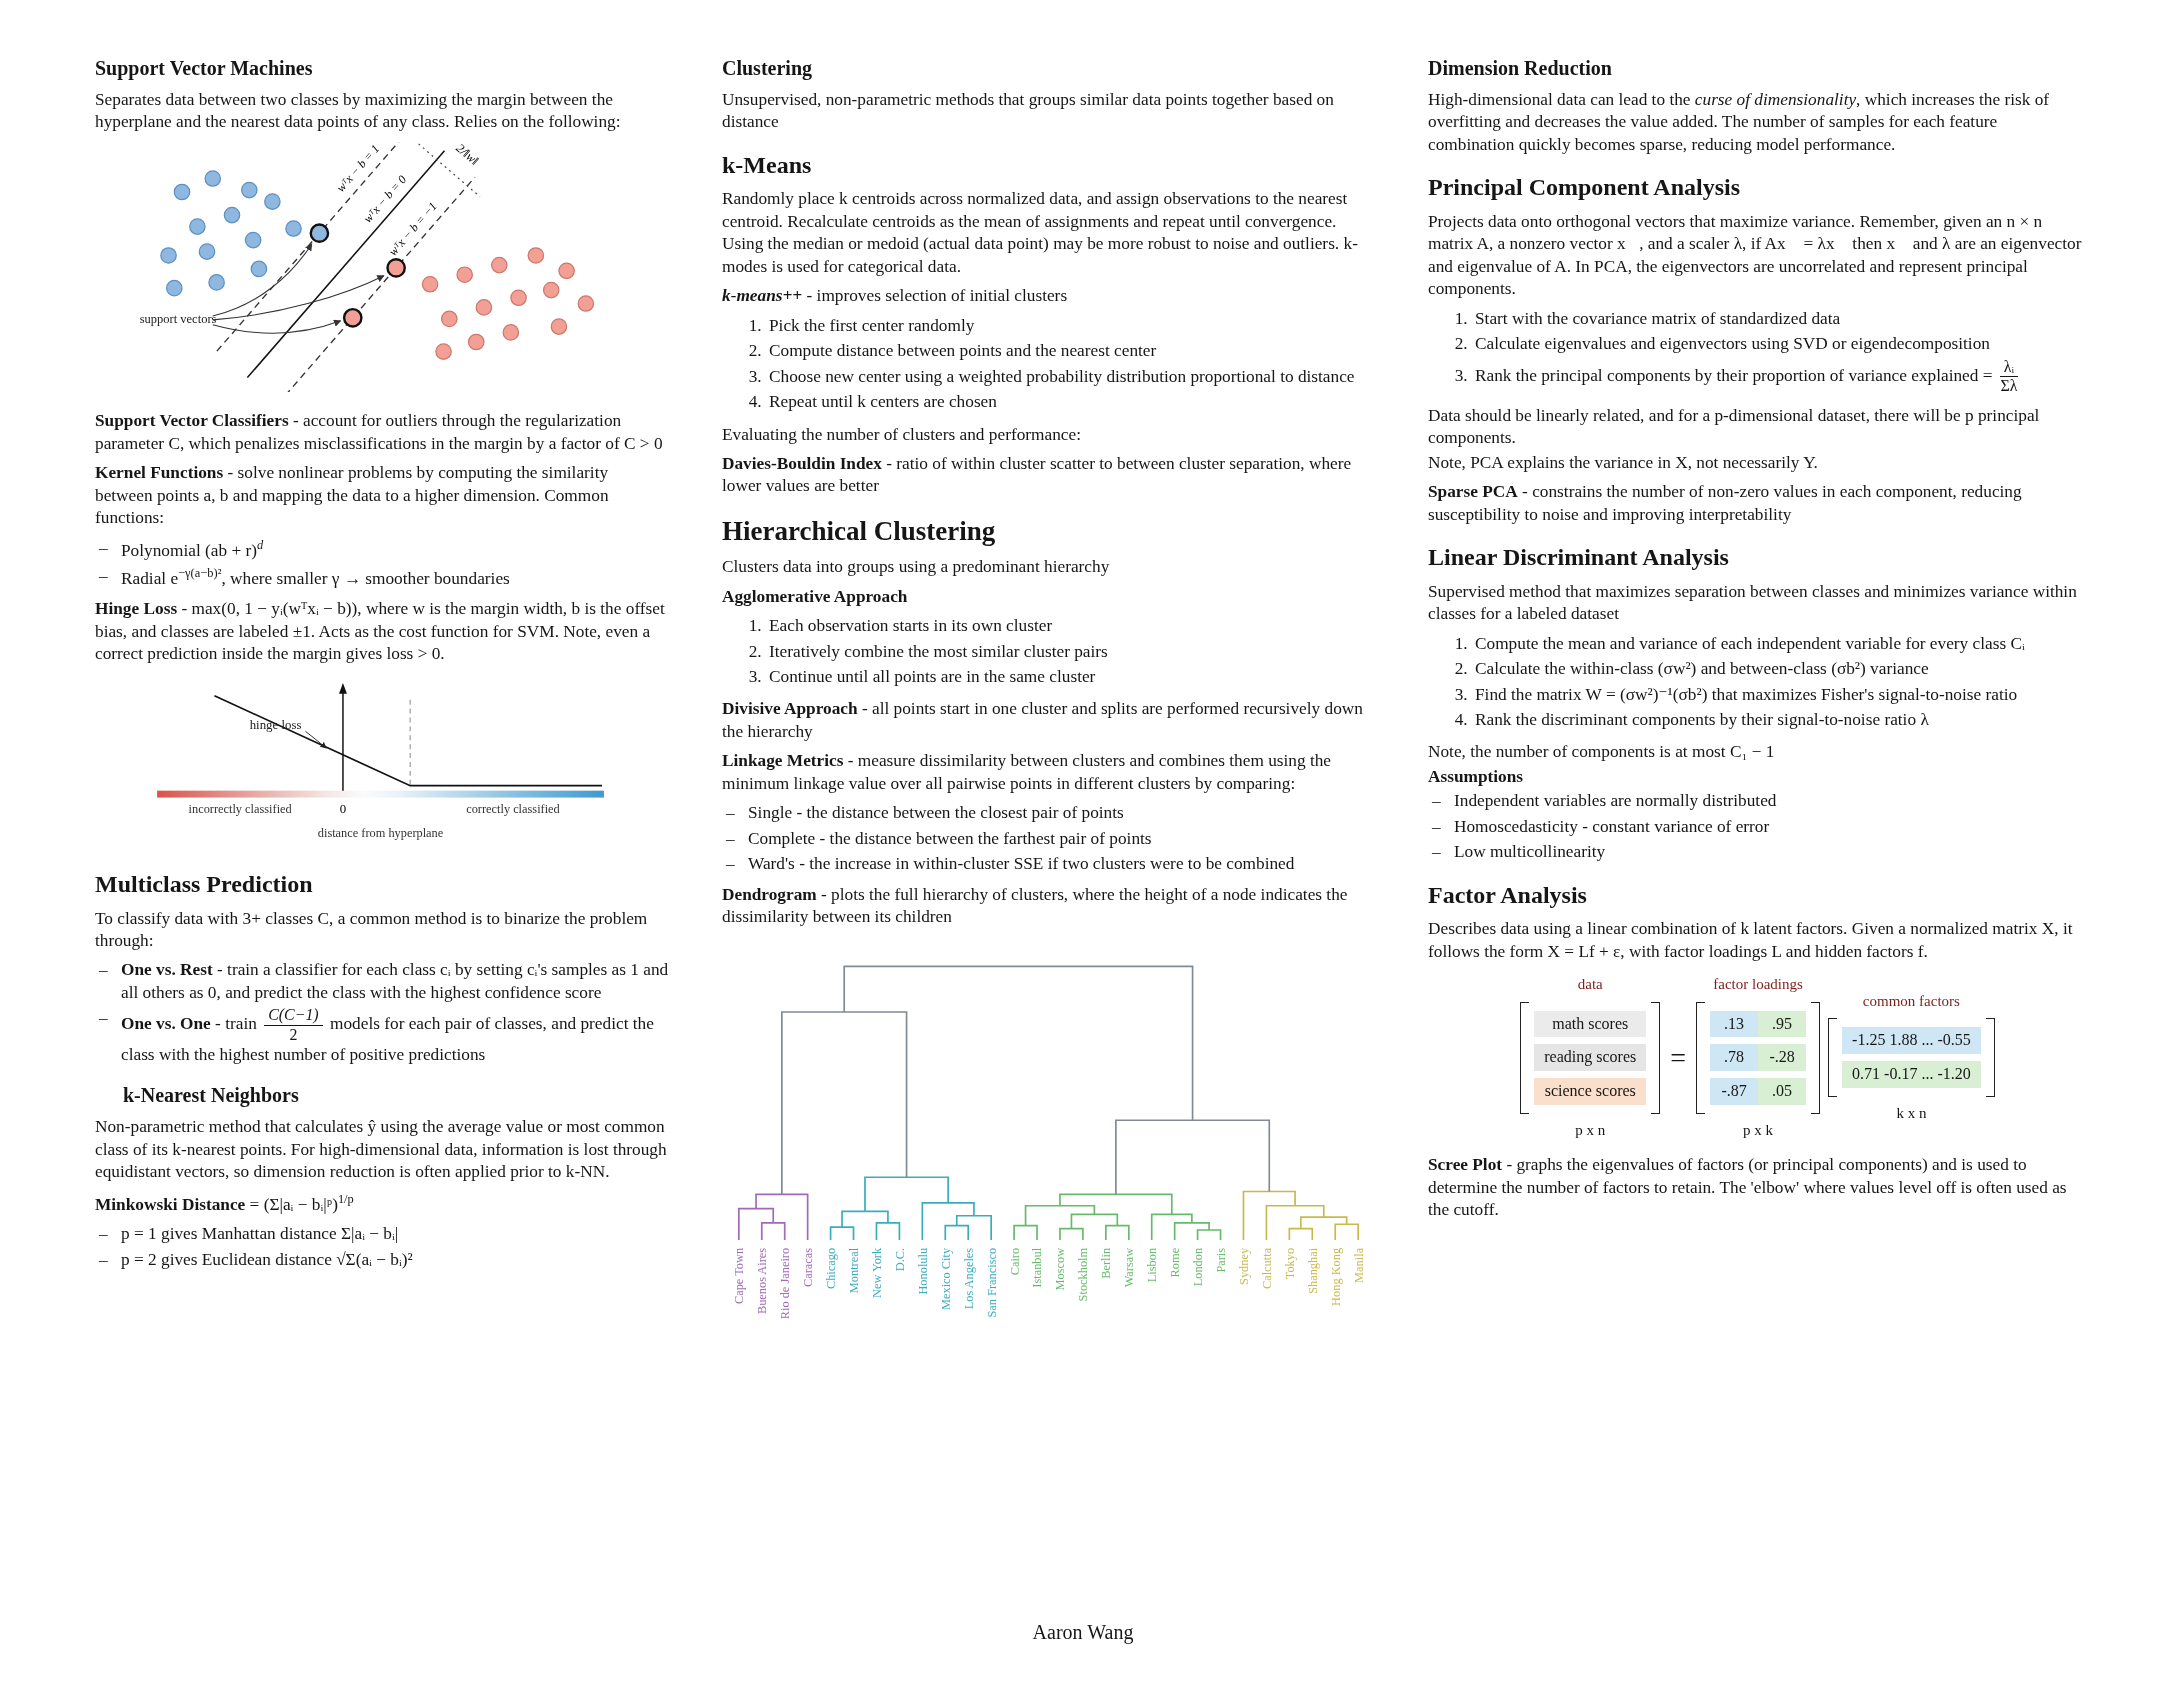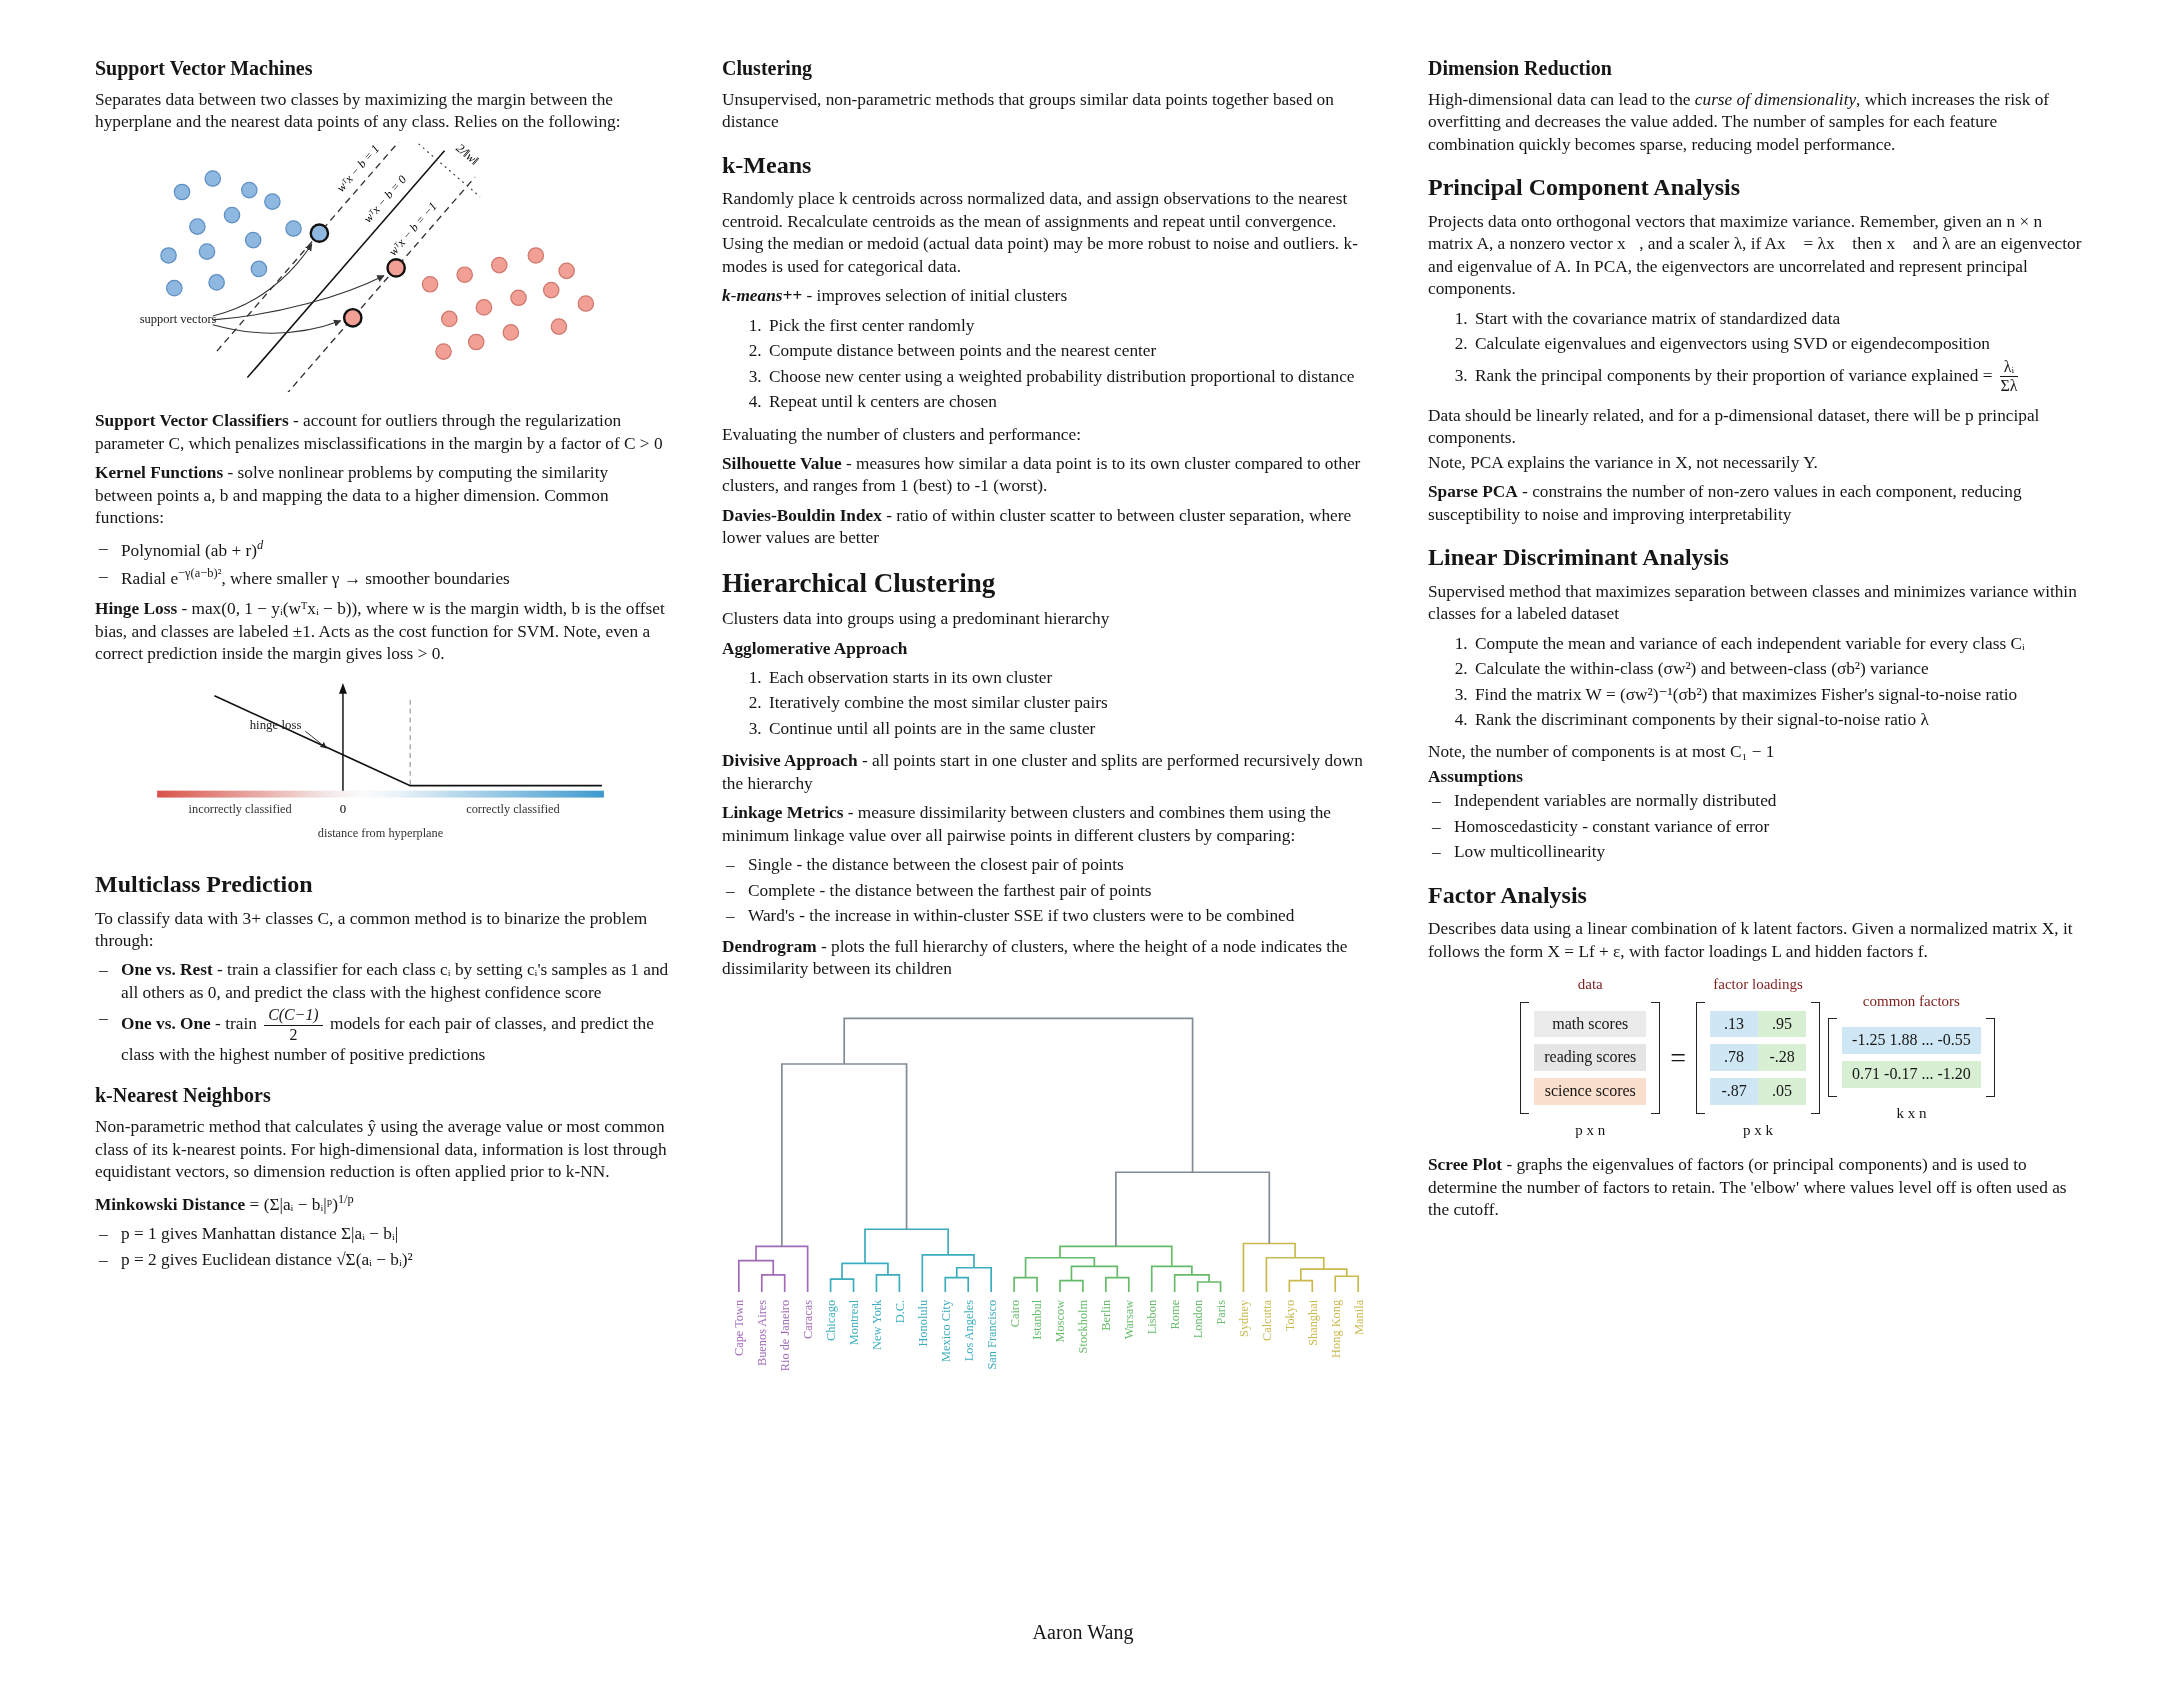--- a/index.html
+++ b/index.html
@@ -11,21 +11,21 @@
     font-size:17.3px;
     line-height:1.3;
     position:relative;
     overflow:hidden;
   }
   .page { display:flex; padding:57px 75px 0 95px; gap:53px; }
   .col1 { width:574px; flex:none; }
   .col2 { width:653px; flex:none; }
   .col3 { width:659px; flex:none; }
   h1 { font-size:20px; line-height:1.1; margin:0 0 10px; }
-  h1.mid { margin-top:18px; }
+  h1.mid { margin-top:18px;margin-left:28px; }
   h2 { font-size:24px; margin:16px 0 7px; }
   p { margin-bottom:7px; }
   .it { font-style:italic; }
   b.bi { font-style:italic; }
   ul.dash { list-style:none; margin:2px 0 8px; }
   ul.dash li { position:relative; padding-left:26px; margin-bottom:3px; }
   ul.dash li::before { content:"–"; position:absolute; left:4px; }
   ol.num { margin:6px 0 10px; padding-left:44px; }
   ol.num li { margin-bottom:3px; padding-left:3px; }
   figure { margin:8px 0 12px; text-align:center; }
@@ -192,21 +192,20 @@
     <h2>k-Means</h2>
     <p>Randomly place k centroids across normalized data, and assign observations to the nearest centroid. Recalculate centroids as the mean of assignments and repeat until convergence. Using the median or medoid (actual data point) may be more robust to noise and outliers. k-modes is used for categorical data.</p>
     <p><b class="bi">k-means++</b><span> - improves selection of initial clusters</span></p>
     <ol class="num">
       <li>Pick the first center randomly</li>
       <li>Compute distance between points and the nearest center</li>
       <li>Choose new center using a weighted probability distribution proportional to distance</li>
       <li>Repeat until k centers are chosen</li>
     </ol>
     <p>Evaluating the number of clusters and performance:</p>
-    <p><b>Silhouette Value</b><span> - measures how similar a data point is to its own cluster compared to other clusters, and ranges from 1 (best) to -1 (worst).</span></p>
     <p><b>Davies-Bouldin Index</b><span> - ratio of within cluster scatter to between cluster separation, where lower values are better</span></p>
 
     <h2 style="font-size:27px;">Hierarchical Clustering</h2>
     <p>Clusters data into groups using a predominant hierarchy</p>
     <p><b>Agglomerative Approach</b></p>
     <ol class="num">
       <li>Each observation starts in its own cluster</li>
       <li>Iteratively combine the most similar cluster pairs</li>
       <li>Continue until all points are in the same cluster</li>
     </ol>

